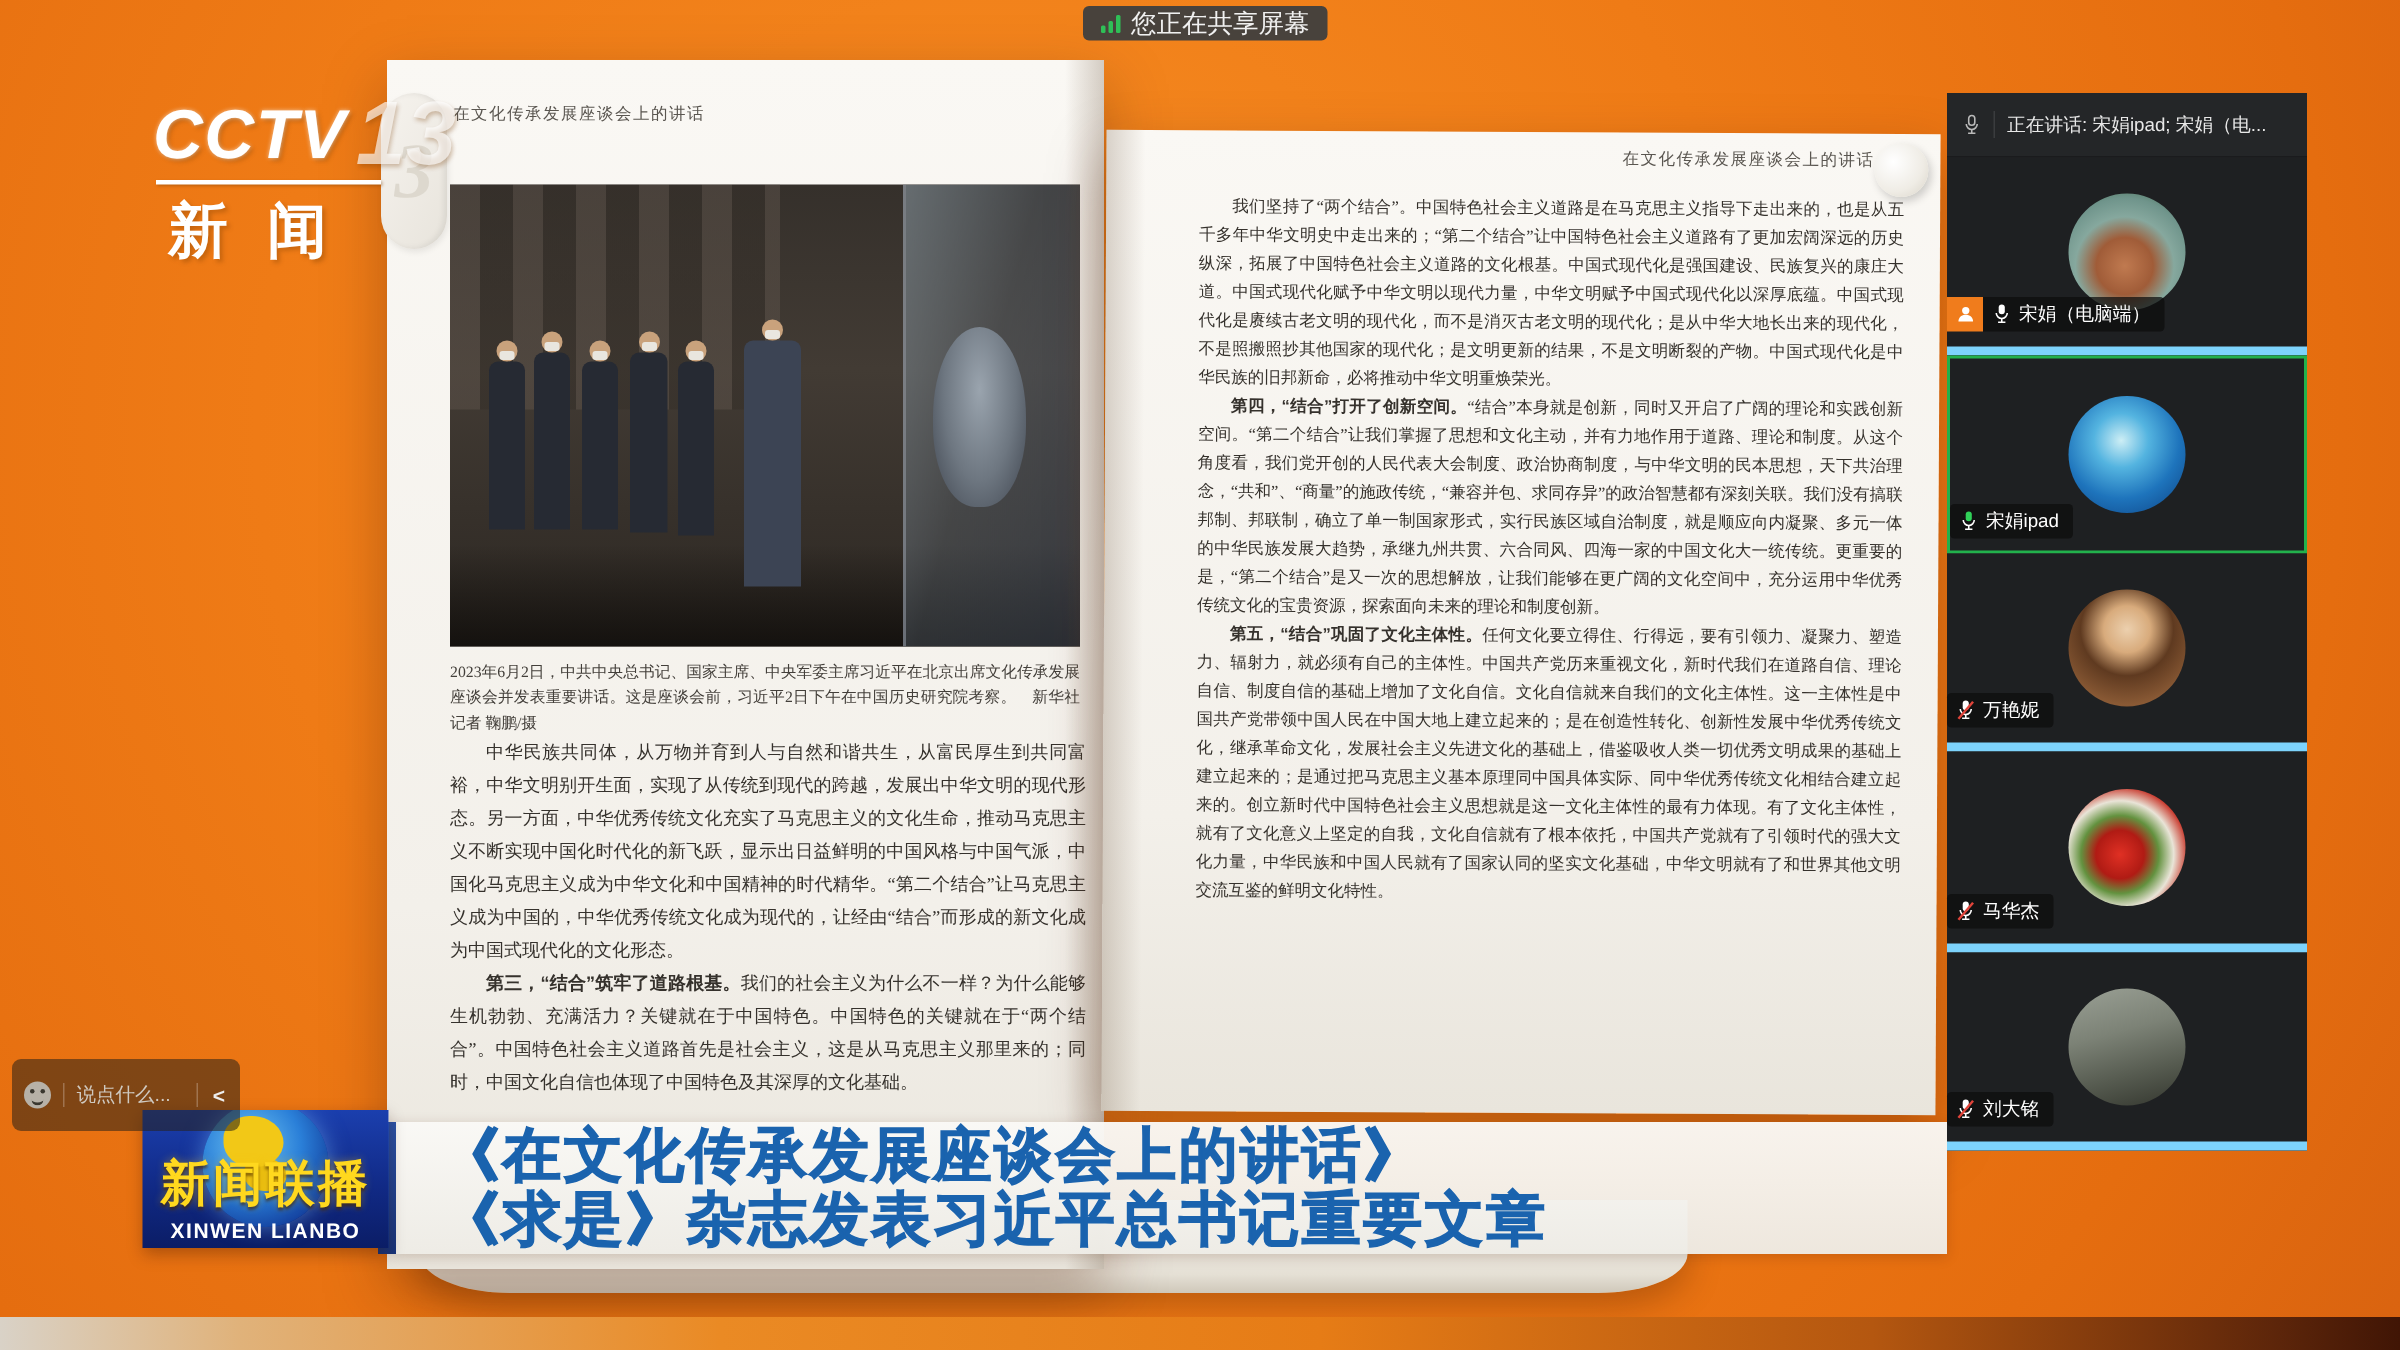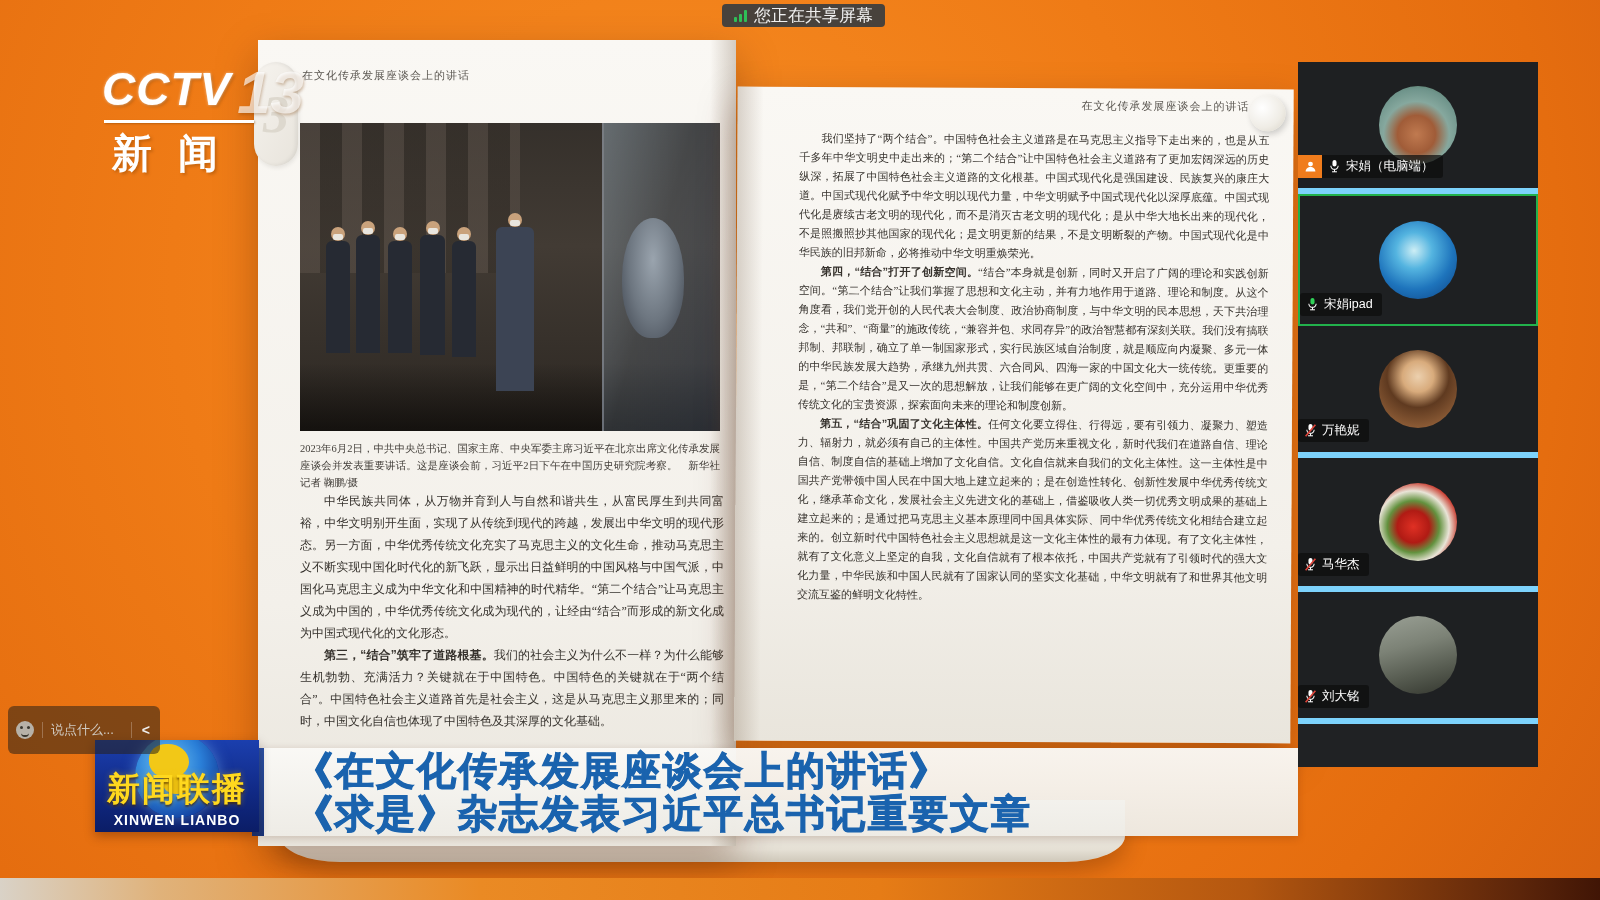--- a/index.html
+++ b/index.html
@@ -17,21 +17,21 @@
     background:rgba(62,62,62,.95); border-radius:4px;
     display:flex; align-items:center; gap:7px; padding:0 12px;
     color:#f0f0f0; font-size:17px;
   }
   .sig { display:flex; align-items:flex-end; gap:2px; height:12px; }
   .sig i { display:block; width:3px; background:#2fbf57; border-radius:1px; }
   .sig i:nth-child(1){height:5px}.sig i:nth-child(2){height:8px}.sig i:nth-child(3){height:12px}
 
   
   .cctv { position:absolute; left:102px; top:62px; z-index:6; color:#fff; }
-  .cctv .row { display:flex; align-items:flex-end; }
+  .cctv .row { display:flex; align-items:center; }
   .cctv .word {
     font-size:46px; font-weight:900; font-style:italic; letter-spacing:1px;
     text-shadow:0 0 3px rgba(255,255,255,.6), 2px 2px 3px rgba(120,60,0,.35);
   }
   .cctv .num {
     font-size:60px; font-weight:900; font-style:italic; line-height:46px;
     color:rgba(255,255,255,.65); margin-left:6px;
     text-shadow:1px 2px 3px rgba(120,60,0,.3);
   }
   .cctv .rule { width:150px; height:3px; background:#fff; margin:4px 0 3px 2px;
@@ -235,20 +235,30 @@
 
 <div class="chat">
   <span class="face"></span>
   <span class="div"></span>
   <span class="ph">说点什么...</span>
   <span class="div"></span>
   <span class="arrow">&lt;</span>
 </div>
 
 <div class="panel">
+  <div class="panel-top">
+    <svg class="micsvg" viewBox="0 0 16 18">
+      <rect x="5.5" y="1" width="5" height="8" rx="2.5" fill="none" stroke="#b9b9b9" stroke-width="1.3"></rect>
+      <path d="M3.5 8a4.5 4.5 0 0 0 9 0" fill="none" stroke="#b9b9b9" stroke-width="1.3"></path>
+      <line x1="8" y1="12.5" x2="8" y2="15.5" stroke="#b9b9b9" stroke-width="1.3"></line>
+      <line x1="5" y1="15.5" x2="11" y2="15.5" stroke="#b9b9b9" stroke-width="1.3"></line>
+    </svg>
+    <span class="vd"></span>
+    <span class="speak">正在讲话: 宋娟ipad; 宋娟（电...</span>
+  </div>
 
   <div class="tile">
     <div class="avatar av1"></div>
     <div class="name-row">
       <span class="hostbadge">
         <svg width="13" height="13" viewBox="0 0 16 16">
             <circle cx="8" cy="5" r="3" fill="#fff"></circle>
             <path d="M2 14c0-3.3 2.7-5.5 6-5.5s6 2.2 6 5.5z" fill="#fff"></path>
           </svg>
       </span>

